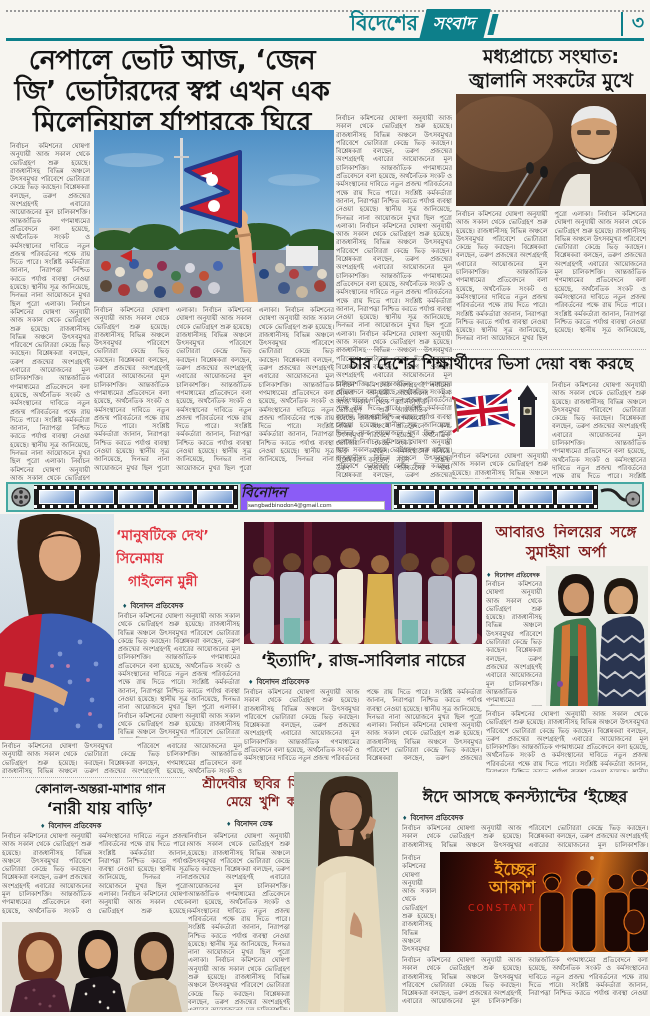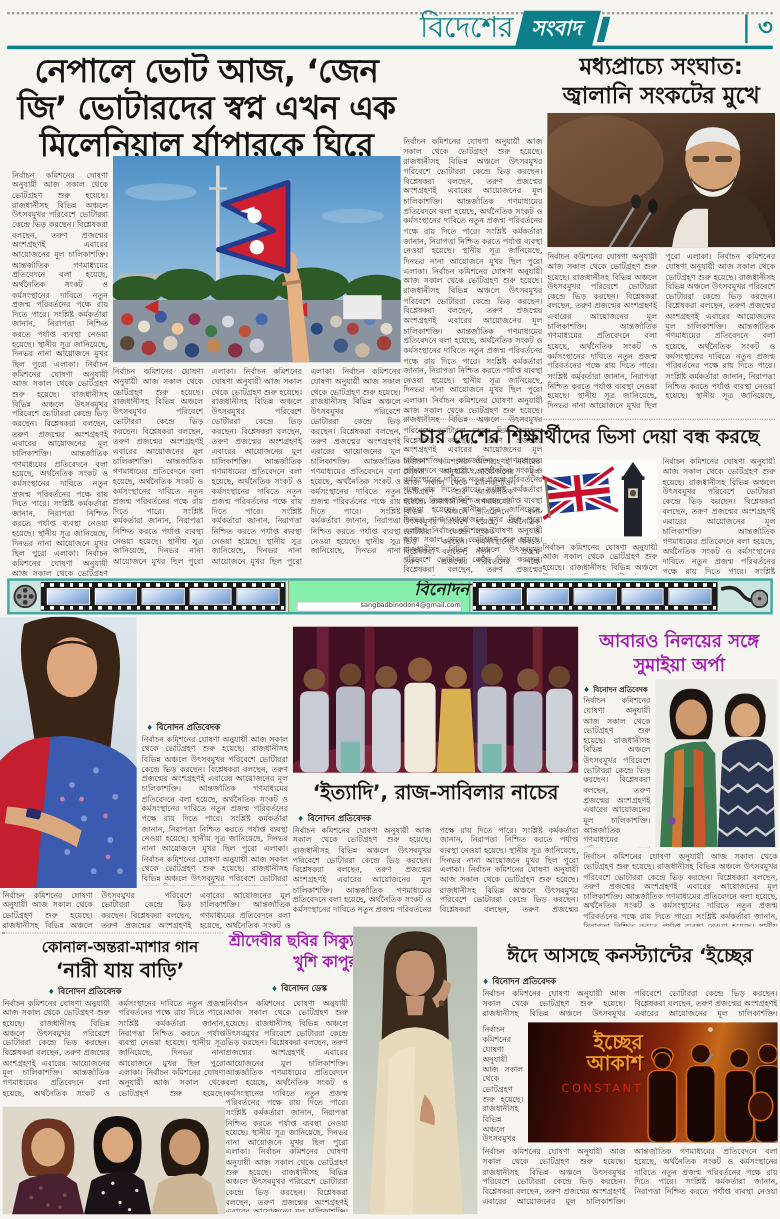--- a/index.html
+++ b/index.html
@@ -5,50 +5,50 @@
   * { box-sizing: border-box; margin: 0; padding: 0; }
   html,body { background:#ffffff; }
   body { font-family:"DejaVu Sans","Liberation Sans",sans-serif; }
   #paper { position:relative; width:650px; height:1016px; background:#f7f5f0; overflow:hidden; margin:0 auto; }
   .abs { position:absolute; }
 
   
   .dotted-top { left:6px; top:10px; width:638px; height:0; border-top:2px dotted #9a9a9a; }
   .dateline { left:10px; top:15px; width:180px; font-size:6.5px; line-height:8.5px; color:#444; }
   .masthead { left:350px; top:11px; width:294px; height:26px; display:flex; align-items:center; }
-  .mh-word1 { color:#0d7f8a; font-size:24px; font-weight:normal; letter-spacing:-0.5px; margin-right:5px; white-space:nowrap; }
+  .mh-word1 { color:#0d7f8a; font-size:21px; font-weight:bold; letter-spacing:-0.5px; margin-right:5px; white-space:nowrap; }
   .mh-box { background:#0d7f8a; transform:skewX(-14deg); padding:1px 11px; }
   .mh-box span { display:block; color:#fff; font-size:17px; font-weight:bold; white-space:nowrap; }
   .mh-sliver { width:6px; height:21px; background:#0d7f8a; transform:skewX(-14deg); margin-left:4px; }
   .mh-page { margin-left:auto; border-left:2px solid #0d7f8a; padding-left:9px; color:#0d7f8a; font-size:19px; font-weight:bold; height:24px; display:flex; align-items:center; }
   .teal-rule { left:6px; top:38px; width:638px; height:3px; background:#0d7f8a; }
 
   
   .bodytext { font-size:6.5px; line-height:8.3px; color:#3d3d3d; text-align:justify; overflow:hidden; word-break:break-word; }
   .cols2 { column-count:2; column-gap:7px; }
   .cols3 { column-count:3; column-gap:7px; }
   .hl { font-weight:bold; color:#151515; text-align:center; overflow:hidden; }
   .hl-lead   { font-size:27px; line-height:31px; letter-spacing:-0.5px; }
   .hl-trump  { font-size:13.5px; line-height:19px; }
   .hl-india  { font-size:19px; line-height:24px; }
   .hl-visa   { font-size:16px; line-height:24px; }
   .hl-red    { color:#e03440; text-align:left; }
-  .hl-teal   { color:#a21caf; }
+  .hl-teal   { color:#7f1d1d;font-family:Liberation Mono, monospace; }
   .byline { font-size:7px; font-weight:bold; color:#222; overflow:hidden; white-space:nowrap; }
   .byline .mark { color:#14555f; margin-right:3px; font-size:6px; }
   .dotrule { border-top:1px dotted #a8a8a8; height:0; }
 
   
   .banner { left:6px; top:482px; width:638px; height:30px; background:#cde6e1; border:2px solid #45a8a2; display:flex; align-items:center; overflow:hidden; }
   .strip { flex:1; height:24px; background:#1b1b1b; display:flex; align-items:center; padding:0 3px; position:relative; }
   .strip::before, .strip::after { content:""; position:absolute; left:0; right:0; height:3px;
      background:repeating-linear-gradient(90deg,#fff 0 3px,transparent 3px 8px); }
   .strip::before { top:1px; } .strip::after { bottom:1px; }
   .frame { flex:1; height:14px; margin:0 2px; background:linear-gradient(150deg,#f2f8ff,#6d96cf); border:1px solid #fff; }
-  .banner-label { width:152px; text-align:right; background:#86efac; border:1px solid #9b9b7a; padding:1px 0; margin:0 2px; }
+  .banner-label { width:152px; text-align:left; background:#8b5cf6; border:1px solid #9b9b7a; padding:1px 0; margin:0 2px; }
   .banner-title { font-size:14px; font-weight:bold; font-style:italic; color:#1c1c1c; line-height:15px; }
   .banner-email { display:block; background:#fff; font-size:5.5px; color:#333; line-height:7px; margin:1px 6px 0 6px; border:1px solid #bbb; }
 
   
   .album { background:linear-gradient(100deg,#1a0604 0%,#571108 30%,#8a2a0c 55%,#c76a1a 72%,#2a0a06 100%); display:flex; overflow:hidden;text-align:right; }
   .album-left { width:46%; padding:8px 0 0 8px; }
   .album-title { color:#f29b1f; font-size:17px; line-height:18px; font-weight:bold; text-shadow:1px 1px 0 #4a1204; }
   .album-band { color:#e02518; font-size:9.5px; font-weight:normal; letter-spacing:2px; margin-top:6px; opacity:.9; }
 </style>
 </head>
@@ -254,20 +254,25 @@
       <circle cx="68" cy="152" r="2"></circle>
         <circle cx="88" cy="166" r="2"></circle>
         <circle cx="52" cy="152" r="2"></circle>
       <circle cx="64" cy="186" r="2"></circle>
         <circle cx="90" cy="200" r="2"></circle>
     </g>
     <path d="M6,158 Q40,160 68,178 L64,192 Q36,176 4,172 Z" fill="#d9a87e"></path>
     <rect x="22" y="160" width="12" height="8" rx="2" fill="#2a2a6a" transform="rotate(12 28 164)"></rect>
   </svg>
 
+  <div class="abs hl hl-red" style="left:116px;top:524px;width:128px;height:72px;font-size:14px;line-height:23px;">
+    <div>‘মানুষটিকে দেখ’</div>
+    <div>সিনেমায়</div>
+    <div style="padding-left:12px;">গাইলেন মুন্নী</div>
+  </div>
   <div class="abs byline" style="left:122px;top:600px;width:118px;">
     <span class="mark">♦</span><span>বিনোদন প্রতিবেদক</span>
   </div>
   <div class="abs bodytext" style="left:118px;top:612px;width:122px;height:126px;">নির্বাচন কমিশনের ঘোষণা অনুযায়ী আজ সকাল থেকে ভোটগ্রহণ শুরু হয়েছে। রাজধানীসহ বিভিন্ন অঞ্চলে উৎসবমুখর পরিবেশে ভোটাররা কেন্দ্রে ভিড় করছেন। বিশ্লেষকরা বলছেন, তরুণ প্রজন্মের অংশগ্রহণই এবারের আয়োজনের মূল চালিকাশক্তি। আন্তর্জাতিক গণমাধ্যমের প্রতিবেদনে বলা হয়েছে, অর্থনৈতিক সংকট ও কর্মসংস্থানের দাবিতে নতুন প্রজন্ম পরিবর্তনের পক্ষে রায় দিতে পারে। সংশ্লিষ্ট কর্মকর্তারা জানান, নিরাপত্তা নিশ্চিত করতে পর্যাপ্ত ব্যবস্থা নেওয়া হয়েছে। স্থানীয় সূত্র জানিয়েছে, দিনভর নানা আয়োজনে মুখর ছিল পুরো এলাকা। নির্বাচন কমিশনের ঘোষণা অনুযায়ী আজ সকাল থেকে ভোটগ্রহণ শুরু হয়েছে। রাজধানীসহ বিভিন্ন অঞ্চলে উৎসবমুখর পরিবেশে ভোটাররা কেন্দ্রে ভিড় করছেন। বিশ্লেষকরা বলছেন, তরুণ প্রজন্মের অংশগ্রহণই এবারের আয়োজনের মূল চালিকাশক্তি। আন্তর্জাতিক গণমাধ্যমের প্রতিবেদনে বলা হয়েছে, অর্থনৈতিক সংকট ও কর্মসংস্থানের দাবিতে নতুন প্রজন্ম পরিবর্তনের পক্ষে রায় দিতে পারে। সংশ্লিষ্ট কর্মকর্তারা জানান, নিরাপত্তা নিশ্চিত করতে পর্যাপ্ত ব্যবস্থা নেওয়া হয়েছে। স্থানীয় সূত্র জানিয়েছে, দিনভর নানা আয়োজনে মুখর ছিল পুরো এলাকা।</div>
   <div class="abs bodytext cols3" style="left:2px;top:742px;width:240px;height:34px;">নির্বাচন কমিশনের ঘোষণা অনুযায়ী আজ সকাল থেকে ভোটগ্রহণ শুরু হয়েছে। রাজধানীসহ বিভিন্ন অঞ্চলে উৎসবমুখর পরিবেশে ভোটাররা কেন্দ্রে ভিড় করছেন। বিশ্লেষকরা বলছেন, তরুণ প্রজন্মের অংশগ্রহণই এবারের আয়োজনের মূল চালিকাশক্তি। আন্তর্জাতিক গণমাধ্যমের প্রতিবেদনে বলা হয়েছে, অর্থনৈতিক সংকট ও কর্মসংস্থানের দাবিতে নতুন প্রজন্ম পরিবর্তনের পক্ষে রায় দিতে পারে। সংশ্লিষ্ট কর্মকর্তারা জানান, নিরাপত্তা নিশ্চিত করতে পর্যাপ্ত ব্যবস্থা নেওয়া হয়েছে। স্থানীয় সূত্র জানিয়েছে, দিনভর নানা আয়োজনে মুখর ছিল পুরো এলাকা।</div>
 
   <svg class="abs" style="left:244px;top:522px;" width="238" height="122" viewBox="0 0 238 122">
     <rect width="238" height="122" fill="#401022"></rect>
     <rect x="20" y="0" width="10" height="122" fill="#e04070" opacity="0.28"></rect>
     <rect x="60" y="0" width="8" height="122" fill="#c03050" opacity="0.3"></rect>

